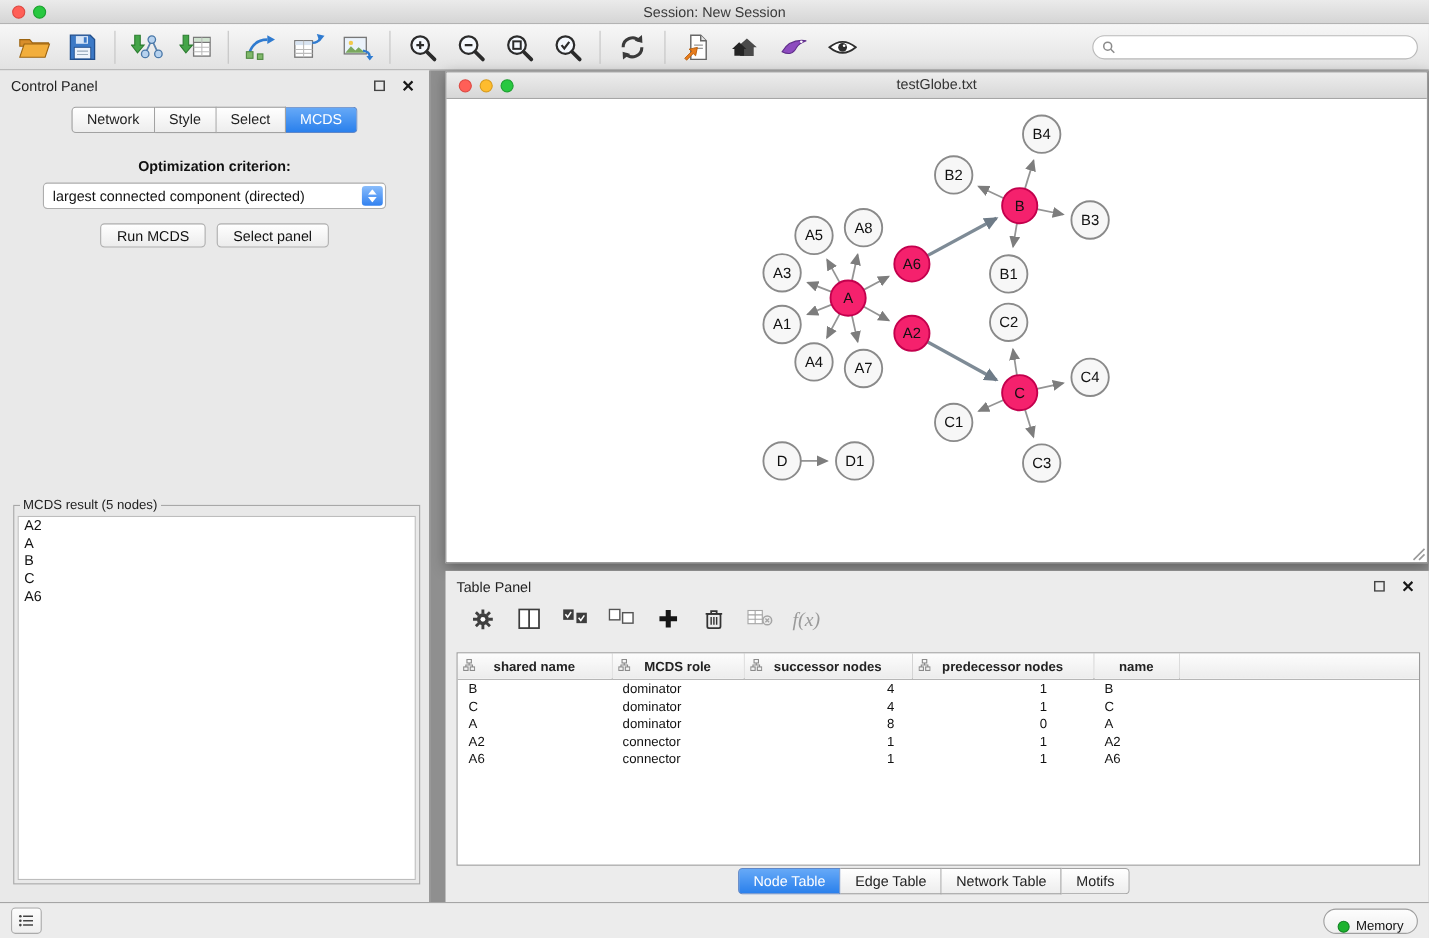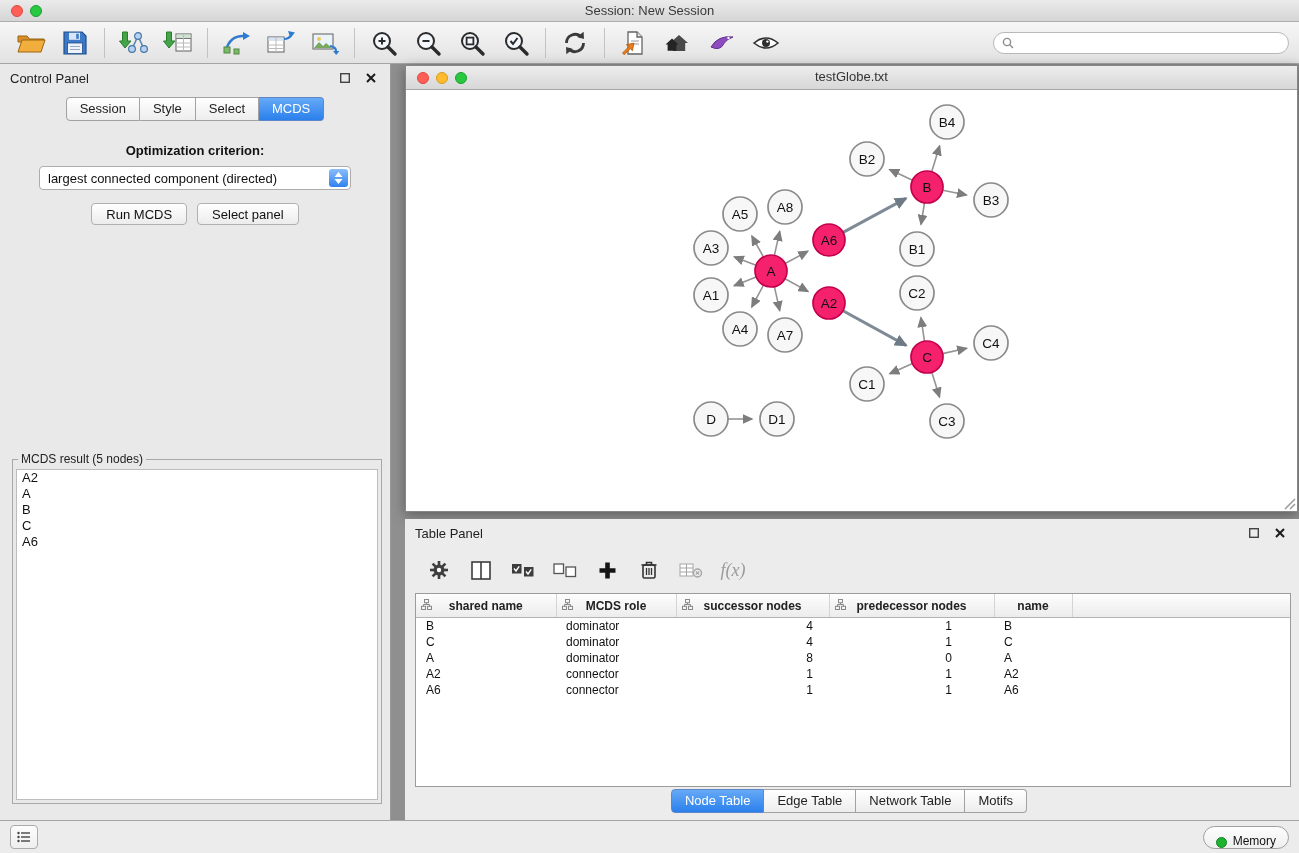--- a/index.html
+++ b/index.html
@@ -58,21 +58,21 @@
     border:1px solid #868686;box-shadow:0 3px 12px rgba(0,0,0,.35);box-sizing:border-box;}
   .net-titlebar{height:24px;background:linear-gradient(#ededed,#d7d7d7);border-bottom:1px solid #a6a6a6;position:relative;box-sizing:border-box;}
   .net-titlebar .title{text-align:center;font-size:13px;line-height:22px;color:#333;}
   .net-lights{position:absolute;left:11px;top:6px;display:flex;gap:7px;}
   .net-content{position:relative;height:421px;background:#fff;}
   .net-content svg.graph{display:block;}
   .grip{position:absolute;right:1px;bottom:1px;}
   
   .table-panel{position:absolute;left:14px;top:455px;right:0;bottom:0;background:#ececec;}
   .tp-toolbar{height:46px;display:flex;align-items:center;padding-left:16px;gap:6px;}
-  .tp-btn{width:36px;height:34px;border:none;background:none;display:flex;align-items:center;justify-content:center;padding:0;cursor:default;}
+  .tp-btn{width:36px;height:34px;border:none;background:none;display:flex;justify-content:center;padding:0;cursor:default;}
   .fx{font-family:"Liberation Serif",serif;font-style:italic;font-size:18px;color:#9a9a9a;}
   .table-box{position:absolute;left:10px;right:8px;top:74px;bottom:33px;background:#fff;border:1px solid #9b9b9b;overflow:hidden;}
   table.node-table{width:100%;border-collapse:collapse;table-layout:fixed;font-size:12px;}
   table.node-table th{height:21px;font-weight:bold;font-size:12px;color:#222;
     background:linear-gradient(#fdfdfd,#ececec);border-bottom:1px solid #b4b4b4;border-right:1px solid #d4d4d4;position:relative;}
   table.node-table th.filler-th{border-right:none;}
   .hic{position:absolute;left:5px;top:5px;}
   table.node-table td{height:16px;line-height:16px;padding:0 0 0 10px;color:#111;white-space:nowrap;overflow:hidden;}
   table.node-table td.num{text-align:right;padding-left:0;}
   table.node-table td.num-s{padding-right:16px;}
@@ -251,21 +251,21 @@
           <rect x="0.7" y="0.7" width="8.6" height="8.6" fill="none" stroke="#444" stroke-width="1.4"></rect>
         </svg>
     </button>
     <button class="panel-icon">
       <svg width="10" height="10">
           <path d="M1 1 L9 9 M9 1 L1 9" stroke="#1a1a1a" stroke-width="2"></path>
         </svg>
     </button>
   </div>
   <div class="segbar">
-    <div class="seg">Session</div>
+    <div class="seg">Network</div>
     <div class="seg">Style</div>
     <div class="seg">Select</div>
     <div class="seg active">MCDS</div>
   </div>
   <div class="opt-label">Optimization criterion:</div>
   <div class="combo">
     <span class="val">largest connected component (directed)</span>
     <span class="stepper">
       <svg width="9" height="5" viewBox="0 0 9 5">
           <path d="M4.5 0 L8.5 5 H0.5 z" fill="#fff"></path>

